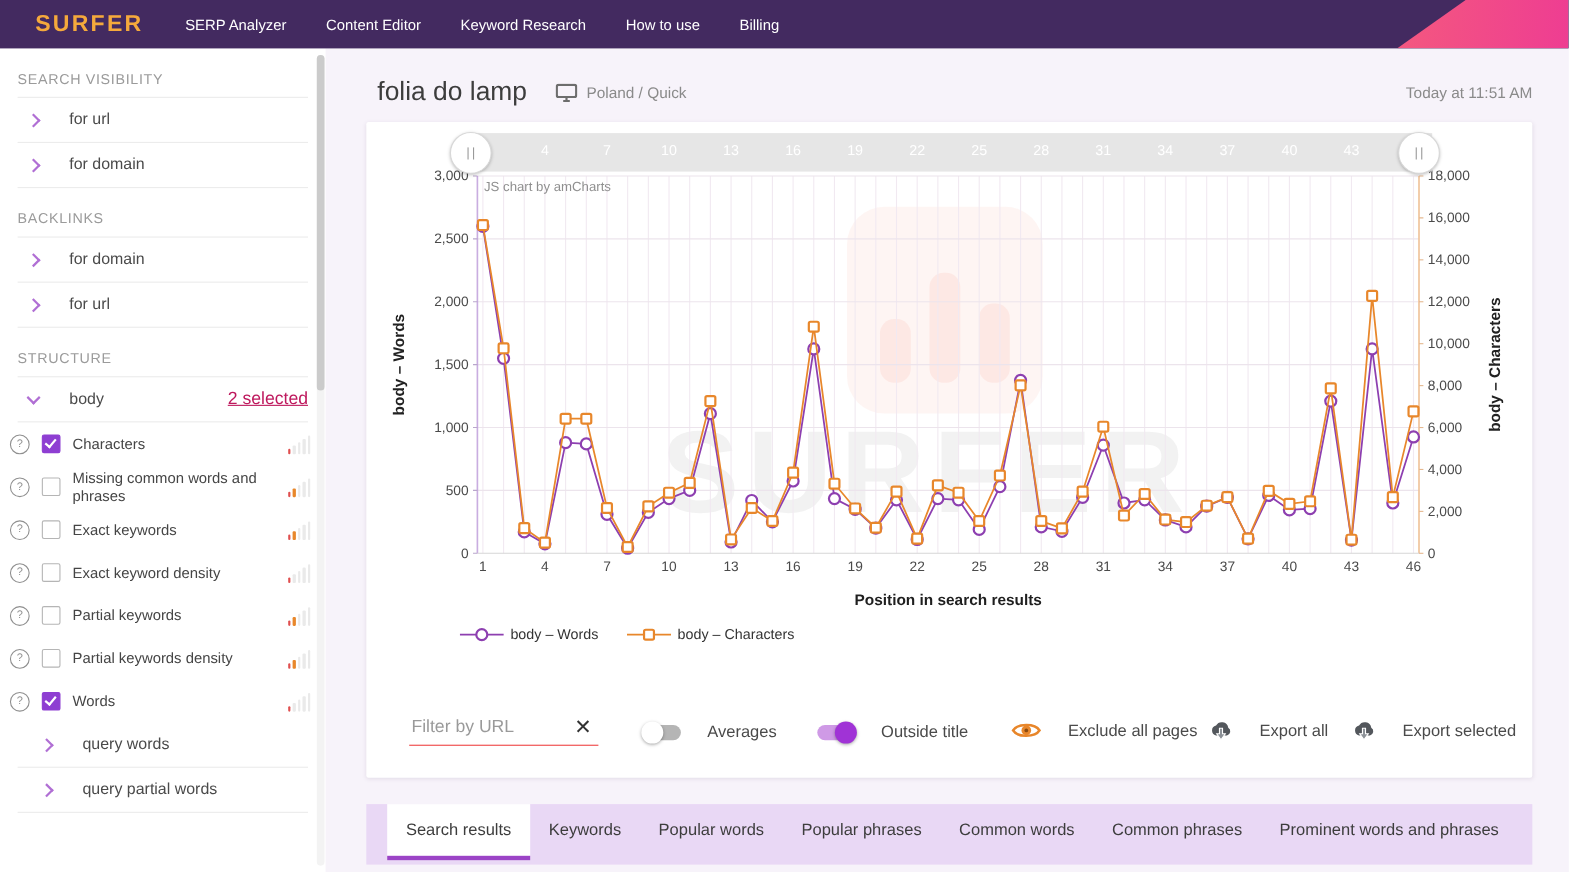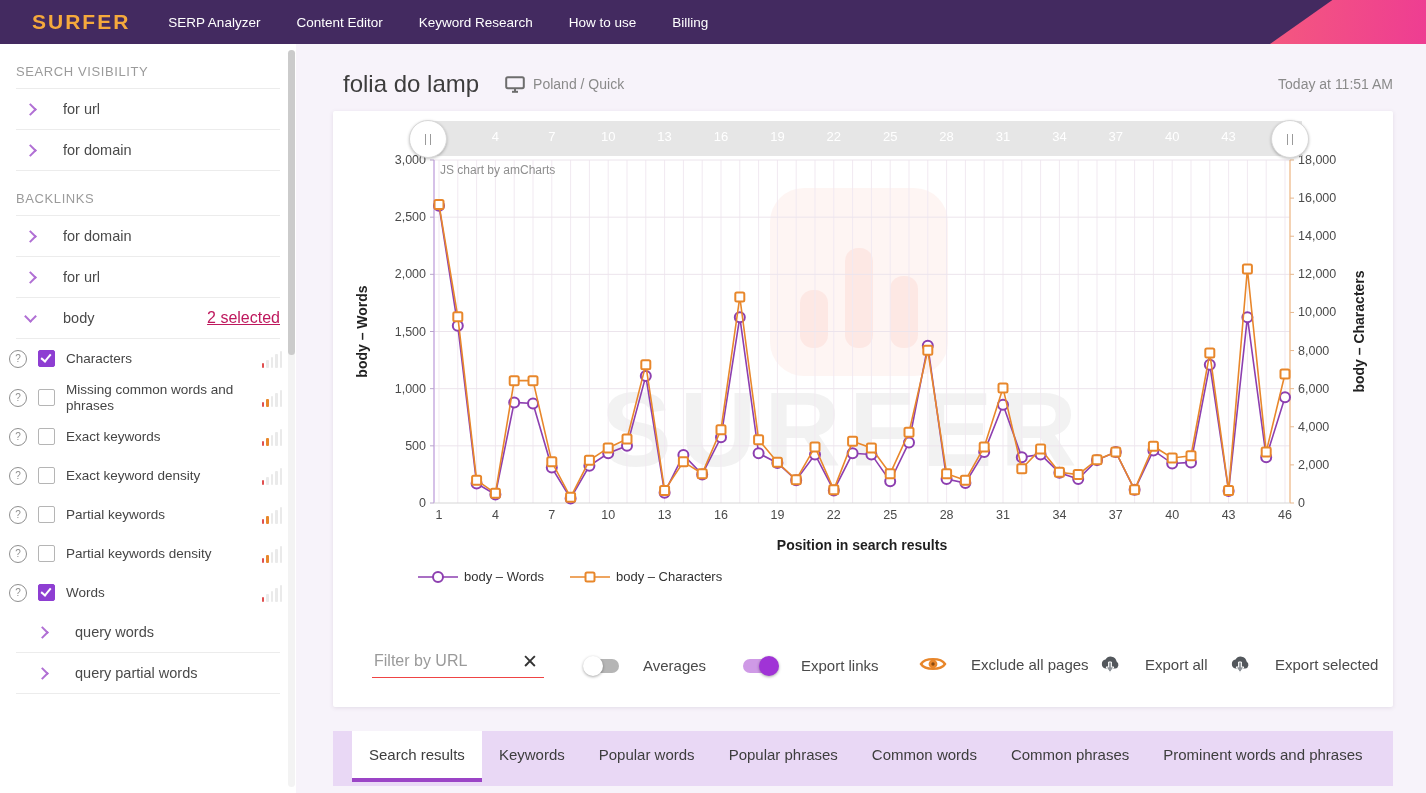--- a/index.html
+++ b/index.html
@@ -107,20 +107,21 @@
       </div>
       <div class="side-header">BACKLINKS</div>
       <div class="side-row">
         <span class="chev right"></span>
         <span>for domain</span>
       </div>
       <div class="side-row">
         <span class="chev right"></span>
         <span>for url</span>
       </div>
+      <div class="side-header">STRUCTURE</div>
       <div class="side-row">
         <span class="chev down"></span>
         <span>body</span>
         <span class="badge">2 selected</span>
       </div>
       <div class="check-row">
         <span class="help">?</span>
         <span class="cb checked"></span>
         <span class="lbl">Characters</span>
         <span class="minibar">
@@ -480,21 +481,21 @@
     <div class="ctrl" style="left:252px;top:546px">
       <span class="toggle off">
           <span class="knob"></span>
         </span>
       <span>Averages</span>
     </div>
     <div class="ctrl" style="left:410px;top:546px">
       <span class="toggle on">
           <span class="knob"></span>
         </span>
-      <span>Export links</span>
+      <span>Outside title</span>
     </div>
     <div class="ctrl" style="left:586px;top:543px">
       <svg width="28" height="20" viewBox="0 0 28 20">
         <path d="M2 10 C6 3.5 22 3.5 26 10 C22 16.5 6 16.5 2 10 Z" fill="none" stroke="#e8862a" stroke-width="2.4"></path>
         <circle cx="14" cy="10" r="4.4" fill="#e8862a"></circle>
         <circle cx="14" cy="10" r="1.7" fill="#8a4a10"></circle>
       </svg>
       <span>Exclude all pages</span>
     </div>
     <div class="ctrl" style="left:766px;top:543px">

